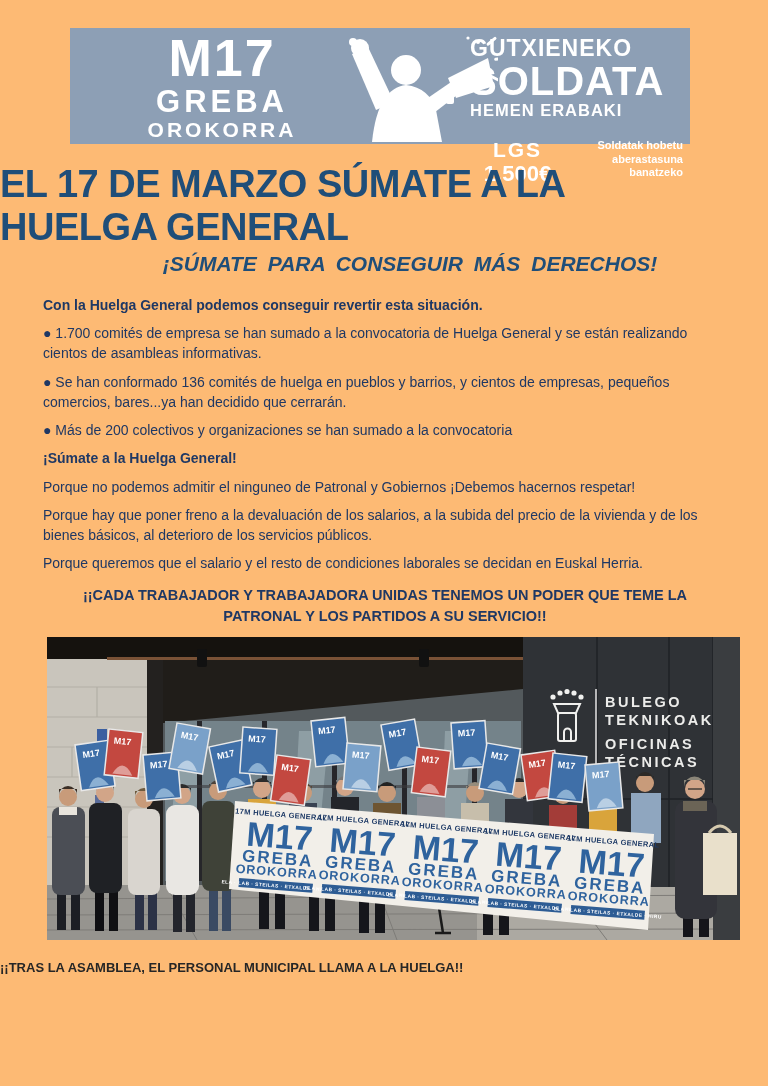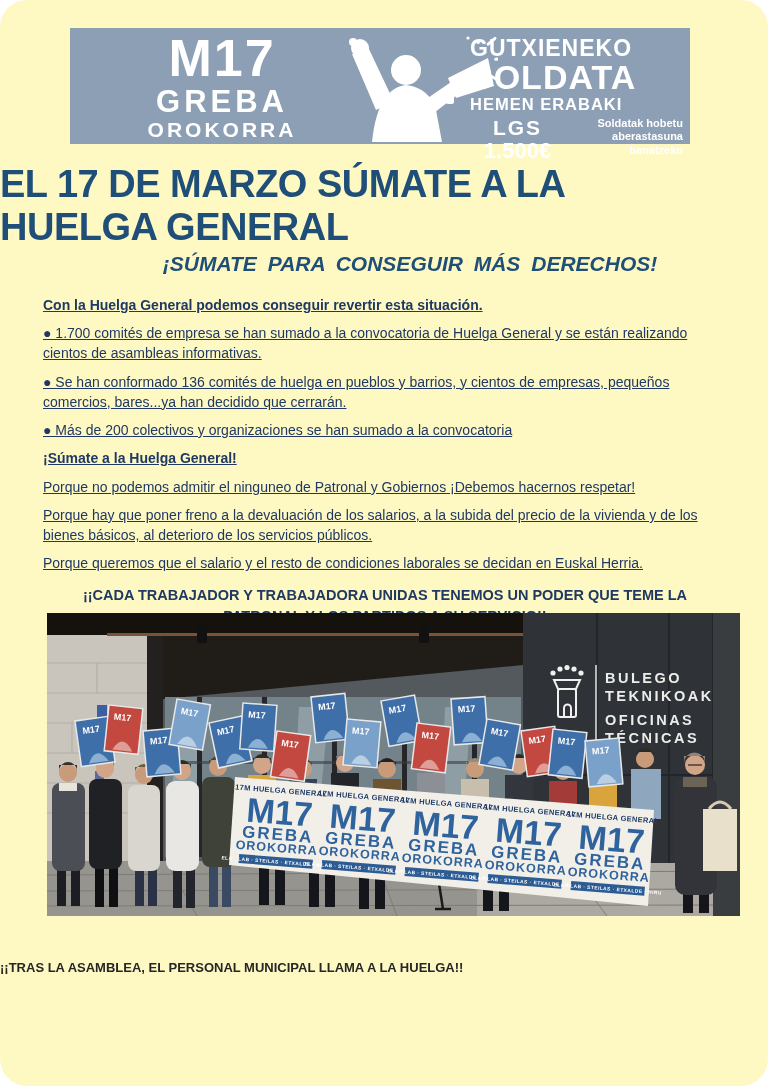--- a/index.html
+++ b/index.html
@@ -1,51 +1,51 @@
 <!DOCTYPE html>
 <html><head>
 <meta charset="utf-8">
 <style>
   html,body{margin:0;padding:0;background:#ffffff;}
-  .page{position:relative;width:768px;height:1086px;background:#fef9c3;overflow:hidden;
-        font-family:"Liberation Sans",sans-serif;border-radius:27px;}
+  .page{position:relative;width:768px;height:1086px;background:#fdba74;overflow:hidden;
+        font-family:"Liberation Sans",sans-serif;}
 
   
   .hdr{position:absolute;left:70px;top:28px;width:620px;height:116px;background:#8d9fb5;}
   .hdr-logo{position:absolute;left:52px;top:4px;width:200px;text-align:center;color:#fff;font-weight:800;line-height:1;}
   .hdr-logo .l1{font-size:52px;letter-spacing:2px;}
   .hdr-logo .l2{font-size:31px;letter-spacing:4px;margin-top:2px;}
   .hdr-logo .l3{font-size:21px;letter-spacing:3px;margin-top:2px;}
   .hdr-sil{position:absolute;left:248px;top:4px;width:180px;height:110px;}
   .hdr-right{position:absolute;left:400px;top:8px;width:215px;color:#fff;font-weight:800;line-height:1.05;}
   .hdr-right .r1{font-size:23px;letter-spacing:1px;}
-  .hdr-right .r2{font-size:34px;letter-spacing:1px;}
+  .hdr-right .r2{font-size:40px;letter-spacing:1px;}
   .hdr-right .r3{font-size:16.5px;letter-spacing:1px;}
-  .hdr-bottom{display:flex;margin-top:4px;justify-content:space-between;}
+  .hdr-bottom{display:flex;margin-top:20px;justify-content:space-between;}
   .hdr-lgs{width:95px;text-align:center;line-height:1.05;}
   .hdr-lgs .lgs1{font-size:21px;letter-spacing:2px;}
   .hdr-lgs .lgs2{font-size:22px;}
   .hdr-note{flex:1;text-align:right;font-size:11px;font-weight:600;line-height:1.2;padding-right:2px;}
 
   
   .title{position:absolute;left:0;top:163px;width:768px;text-align:left;
          color:#1f4e79;font-weight:700;font-size:38px;line-height:1.12;letter-spacing:-0.5px;}
   .subtitle{position:absolute;left:0;top:252px;width:768px;text-align:center;
             color:#1f4e79;font-weight:700;font-style:italic;font-size:21px;word-spacing:5px;padding-left:26px;}
 
   
   .bodytxt{position:absolute;left:43px;top:296px;width:684px;color:#1f3864;
            font-size:14px;line-height:1.42;}
-  .bodytxt p{margin:0 0 8.5px 0;text-decoration:underline;}
+  .bodytxt p{margin:0 0 8.5px 0;}
   .bodytxt p.b{font-weight:700;}
   .closing{position:absolute;left:43px;top:585px;width:684px;color:#1f3864;
            font-weight:700;font-size:14.5px;line-height:1.45;text-align:center;}
 
   
-  .photo{position:absolute;left:47px;top:613px;width:693px;height:303px;}
+  .photo{position:absolute;left:47px;top:637px;width:693px;height:303px;}
   .photo svg{display:block;}
   svg text{font-family:"Liberation Sans",sans-serif;}
   .sign-t{fill:#ececea;font-size:14.5px;font-weight:600;letter-spacing:2.5px;}
   .bseg-top{fill:#1e3a66;font-size:7.5px;font-weight:700;letter-spacing:.3px;}
   .bseg-m17{fill:#2f639e;font-size:34px;font-weight:800;}
   .bseg-greba{fill:#2f639e;font-size:17px;font-weight:800;letter-spacing:2px;}
   .bseg-oro{fill:#2f639e;font-size:12.5px;font-weight:800;letter-spacing:1px;}
   .bseg-unions{fill:#ffffff;font-size:4.8px;font-weight:700;letter-spacing:.5px;}
   .poster-t{fill:#ffffff;font-size:9px;font-weight:800;}
 

